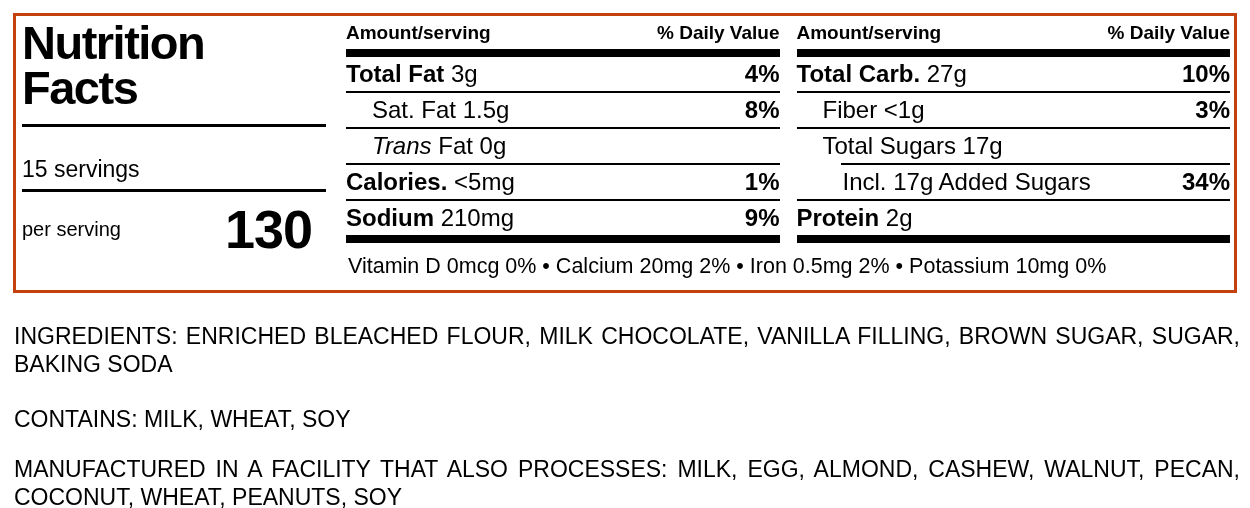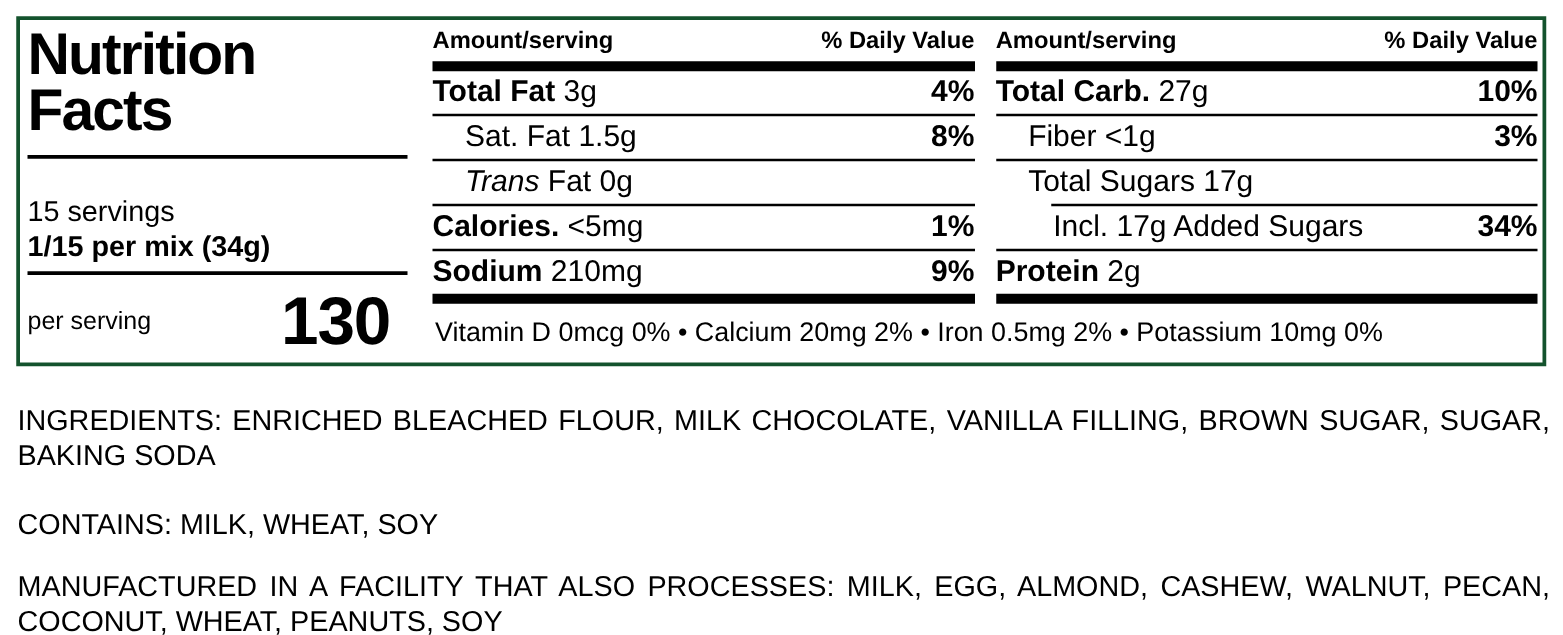--- a/index.html
+++ b/index.html
@@ -7,21 +7,21 @@
   body {
     width: 1250px; height: 508px; position: relative;
     font-family: "Liberation Sans", sans-serif; color: #000;
     -webkit-font-smoothing: antialiased;
   }
 
   
   .nf-box {
     position: absolute; left: 13px; top: 13px;
     width: 1224px; height: 280px;
-    border: 3px solid #14532d;
+    border: 3px solid #c2410c;
     display: flex;
     background: #fff;
   }
 
   
   .left-panel { width: 318px; padding: 2px 8px 4px 6px; display: flex; flex-direction: column; }
   .nf-title { font-weight: 900; font-size: 47px; line-height: 45px; letter-spacing: -1.5px; padding-top: 2px; }
   .panel-rule { height: 3px; background: #000; flex: none; }
   .rule-1 { margin-top: 14px; margin-bottom: 8px; }
   .rule-2 { margin-top: 6px; margin-bottom: 4px; }
@@ -60,21 +60,20 @@
 
 <div class="nf-box">
 
   <div class="left-panel">
     <div class="nf-title">
       <div>Nutrition</div>
       <div>Facts</div>
     </div>
     <div class="panel-rule rule-1"></div>
     <div class="servings">15 servings</div>
-    <div class="serving-size">1/15 per mix (34g)</div>
     <div class="panel-rule rule-2"></div>
     <div class="calories-row">
       <div>
         <div class="cal-sub">per serving</div>
       </div>
       <div class="cal-value">130</div>
     </div>
   </div>
 
   <div class="cols-wrap">

